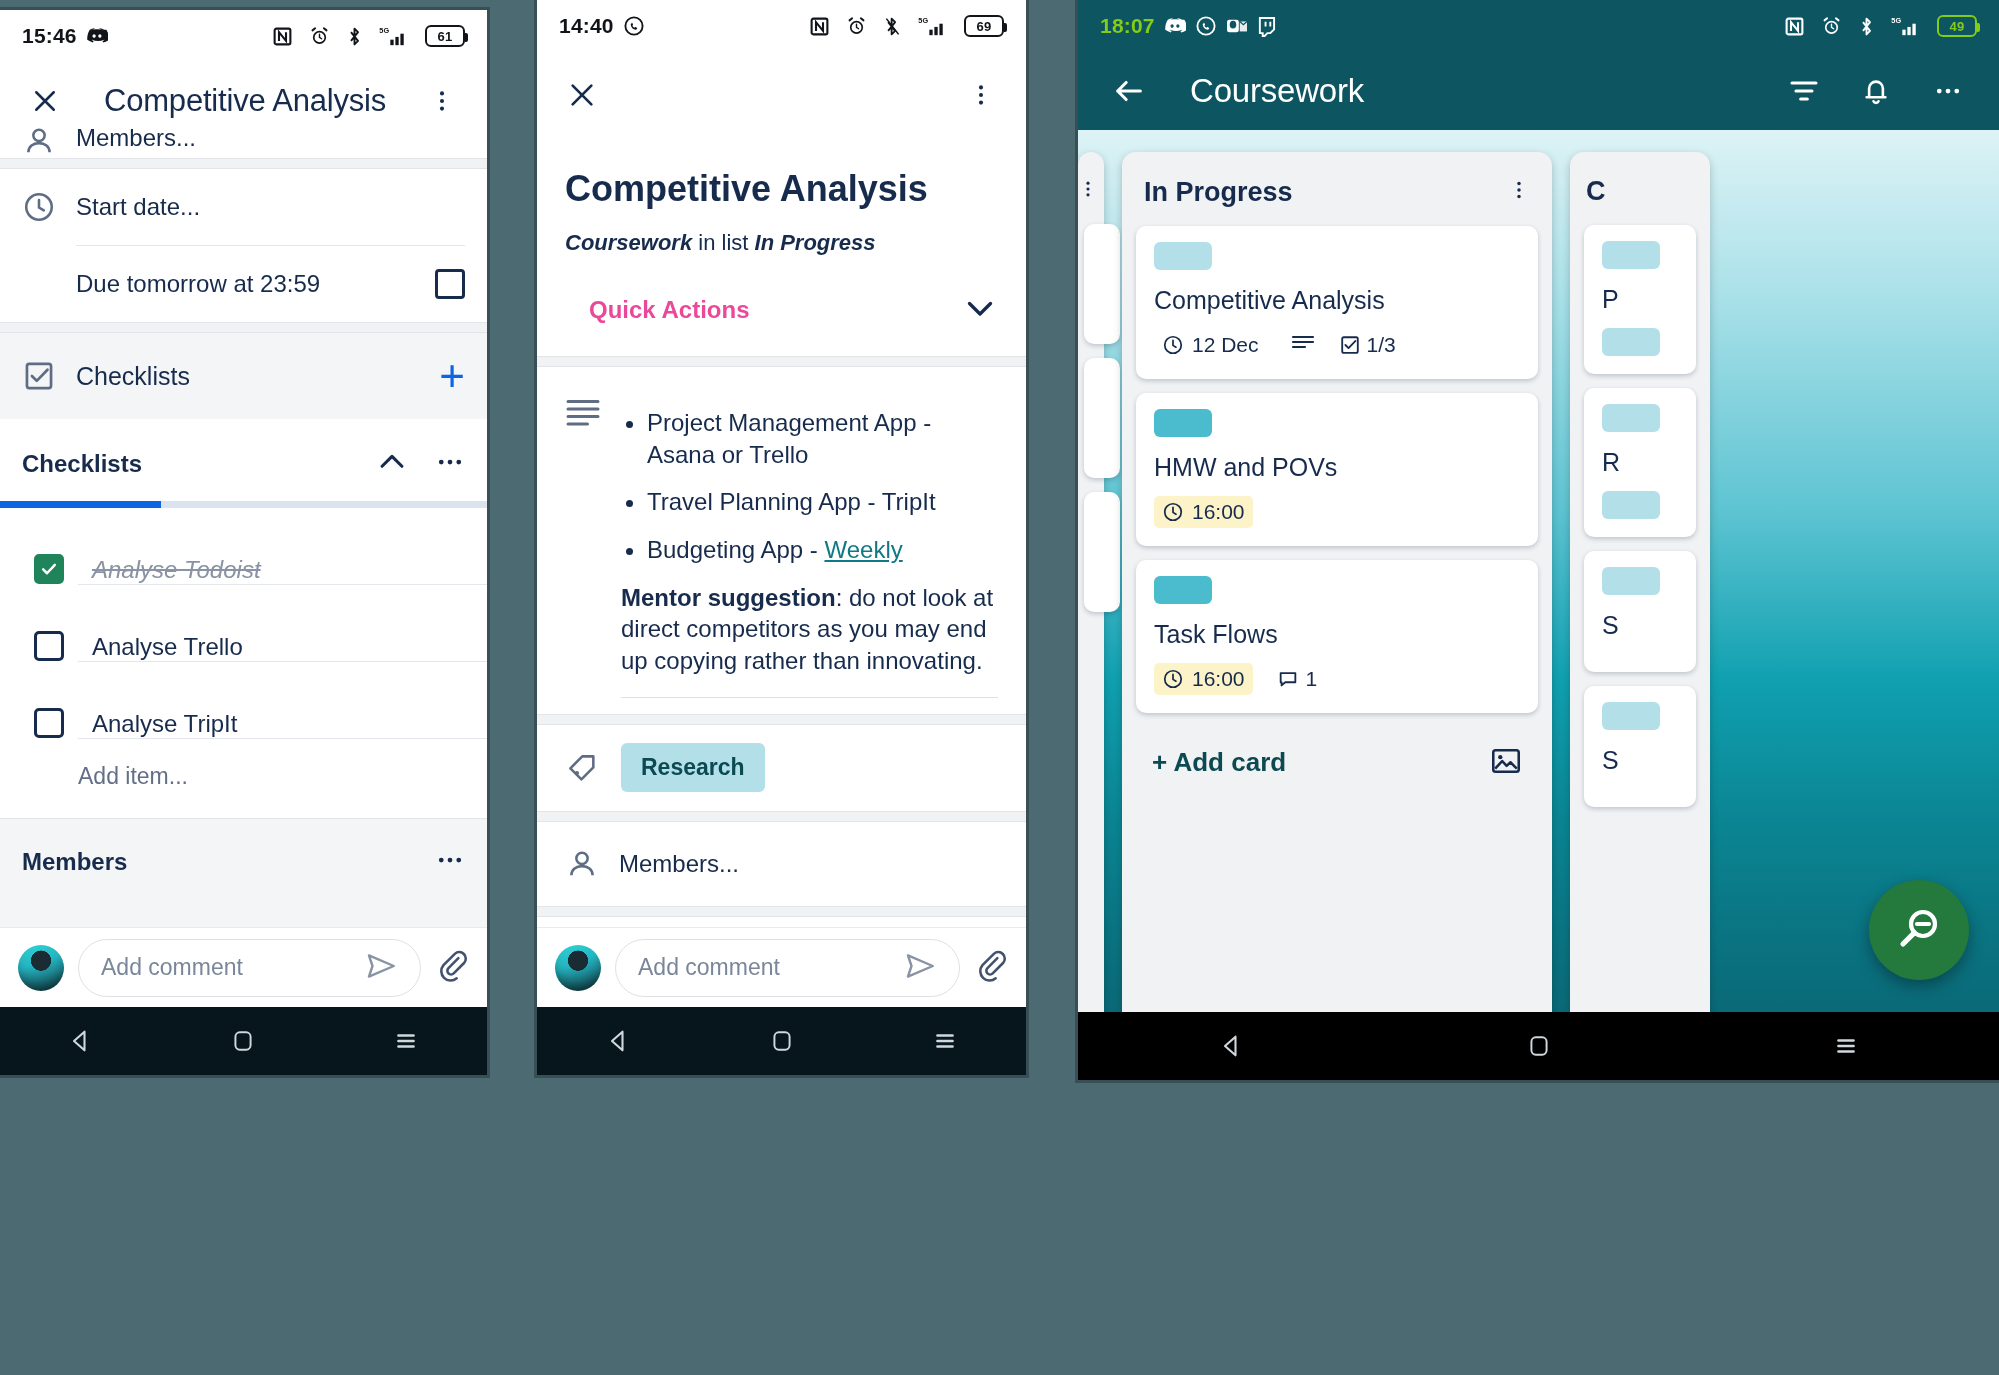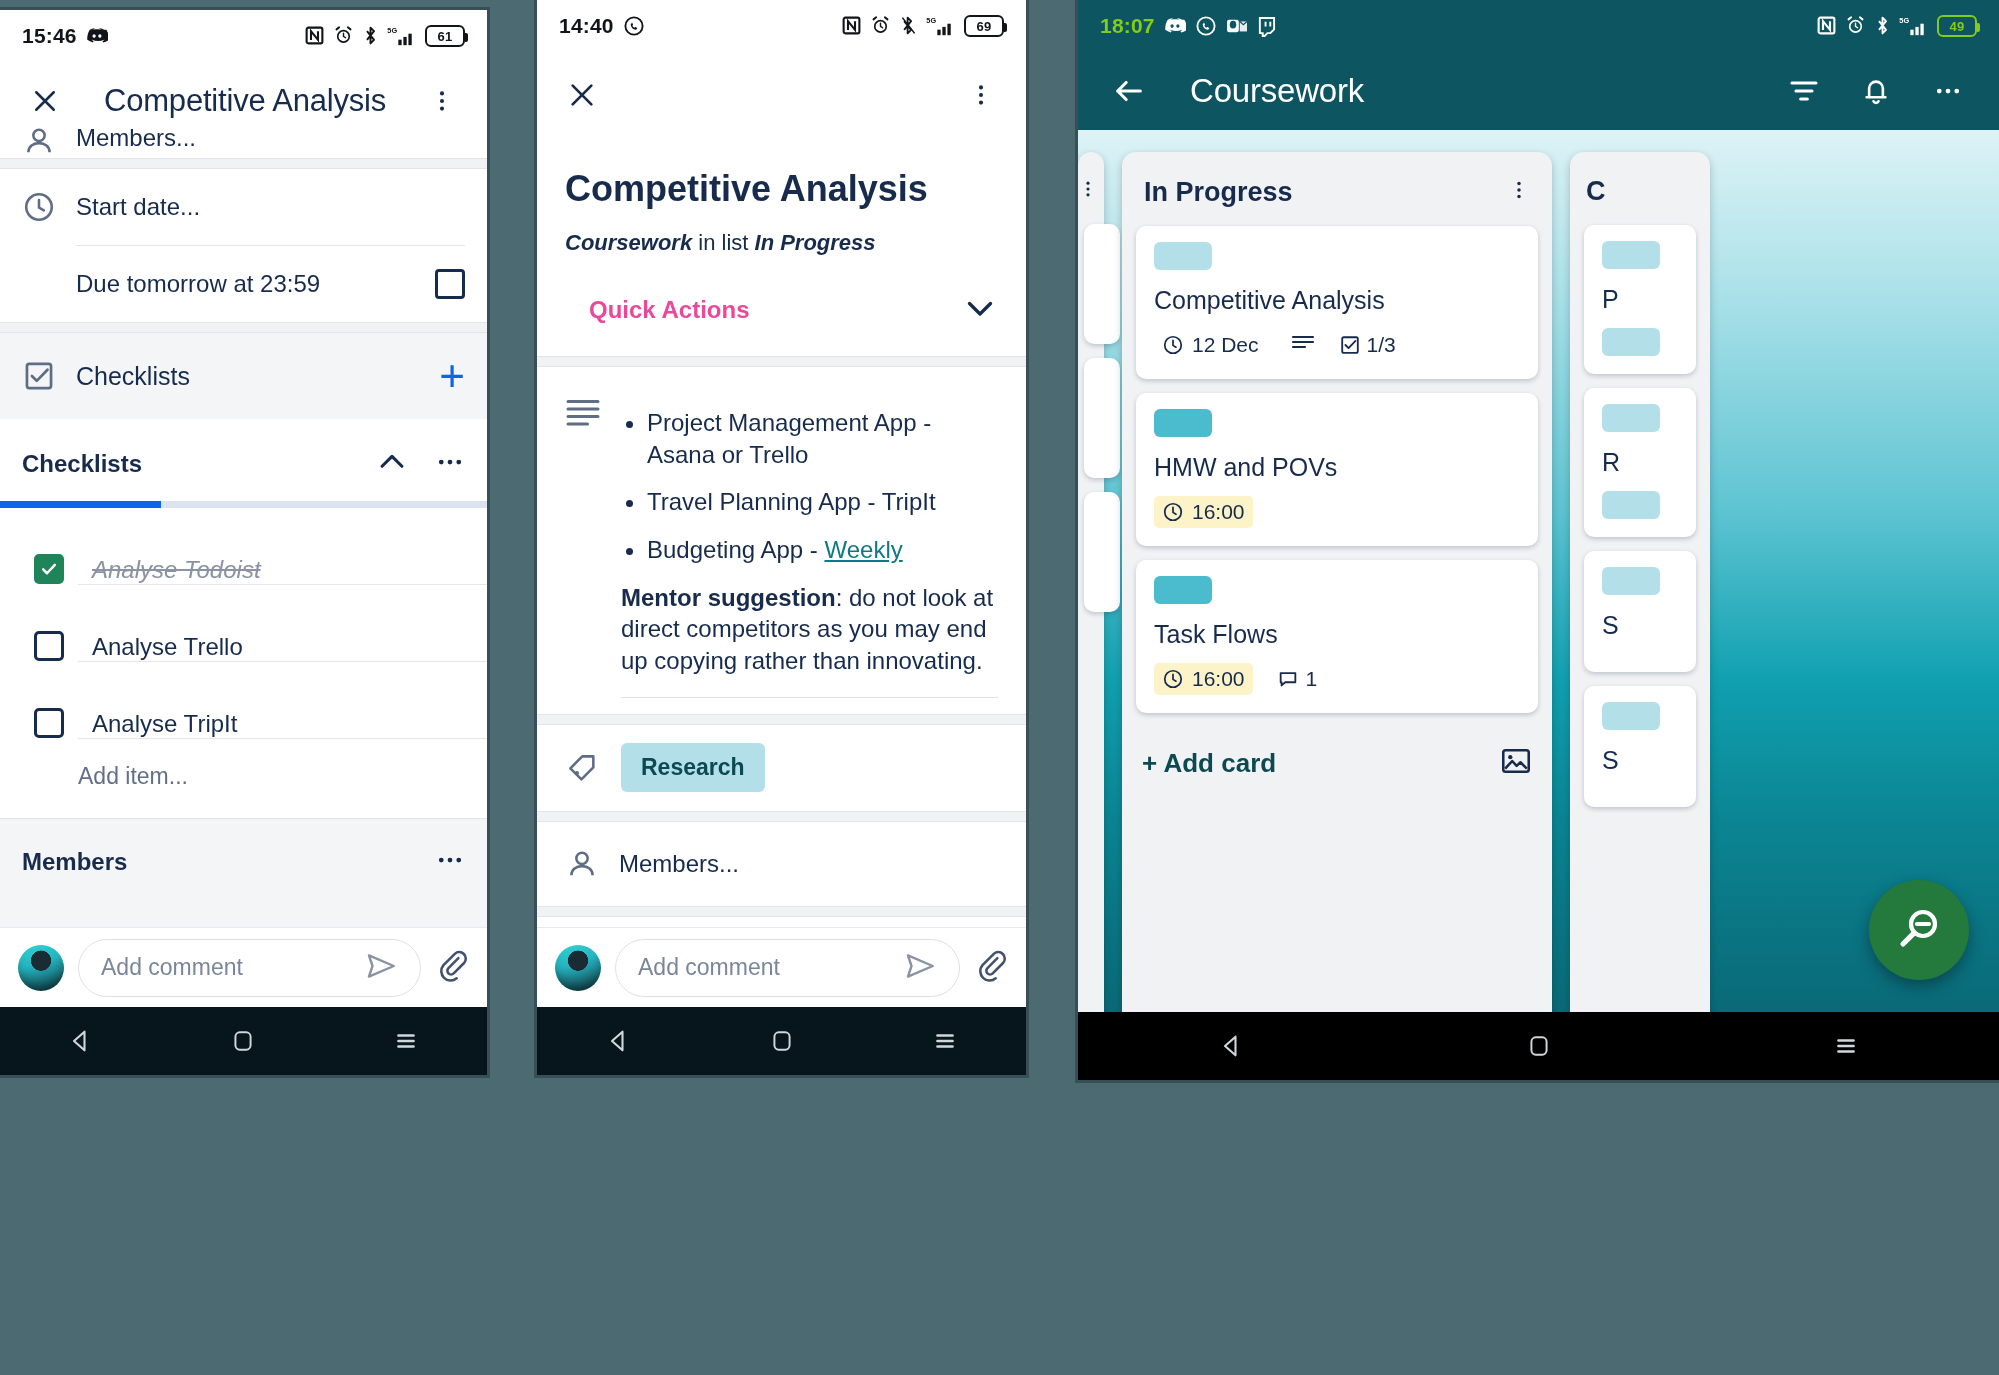--- a/index.html
+++ b/index.html
@@ -24,21 +24,21 @@
 
   
   .statusbar {
     height: 52px; display: flex; align-items: center;
     padding: 0 22px; font-size: 21px; font-weight: 600;
     letter-spacing: .2px;
   }
   .sb-light { background: #ffffff; color: #111418; }
   .sb-dark  { background: #0d5560; color: #84cc16; }
   .sb-left { display: flex; align-items: center; gap: 9px; }
-  .sb-right { margin-left: auto; display: flex; align-items: flex-start; gap: 8px; }
+  .sb-right { margin-left: auto; display: flex; align-items: flex-end; gap: 16px; }
   .sb-ico { display: inline-flex; align-items: center; justify-content: center; }
   .sb-ico svg { display: block; }
   .battery {
     display: inline-flex; align-items: center; justify-content: center;
     min-width: 40px; height: 22px; border: 2.5px solid currentColor;
     border-radius: 6px; font-size: 13px; font-weight: 700; padding: 0 4px;
     position: relative;
   }
   .battery:after {
     content: ""; position: absolute; right: -5px; top: 6px;
@@ -175,21 +175,21 @@
   .list-head .m { margin-left:auto; }
   .tcard {
     background:#fff; border-radius:10px; margin: 0 14px 14px; padding: 16px 18px 18px;
     box-shadow: 0 2px 5px rgba(9,30,66,.22);
   }
   .tcard .lbl { width:58px; height:28px; border-radius:6px; margin-bottom:16px; }
   .tcard .ct { font-size:25px; color:#172b4d; margin-bottom:14px; }
   .tcard .meta { display:flex; align-items:center; gap:24px; font-size:21px; color:#172b4d; }
   .badge { display:flex; align-items:center; gap:8px; padding: 4px 8px; border-radius:5px; }
   .badge.warn { background:#fdf3c8; }
-  .addcard { display:flex; align-items:center; padding: 20px 20px 26px; }
+  .addcard { display:flex; padding: 20px 30px 26px; }
   .addcard .t { font-size:26px; font-weight:700; color:#0c4a52; }
   .addcard .i { margin-left:auto; }
   .fab {
     position:absolute; right:30px; bottom:100px; width:100px; height:100px;
     border-radius:50%; background:#237a3c; display:flex; align-items:center;
     justify-content:center; box-shadow: 0 6px 16px rgba(0,0,0,.35);
   }
   .clipped { overflow:hidden; }
 </style>
 </head>

